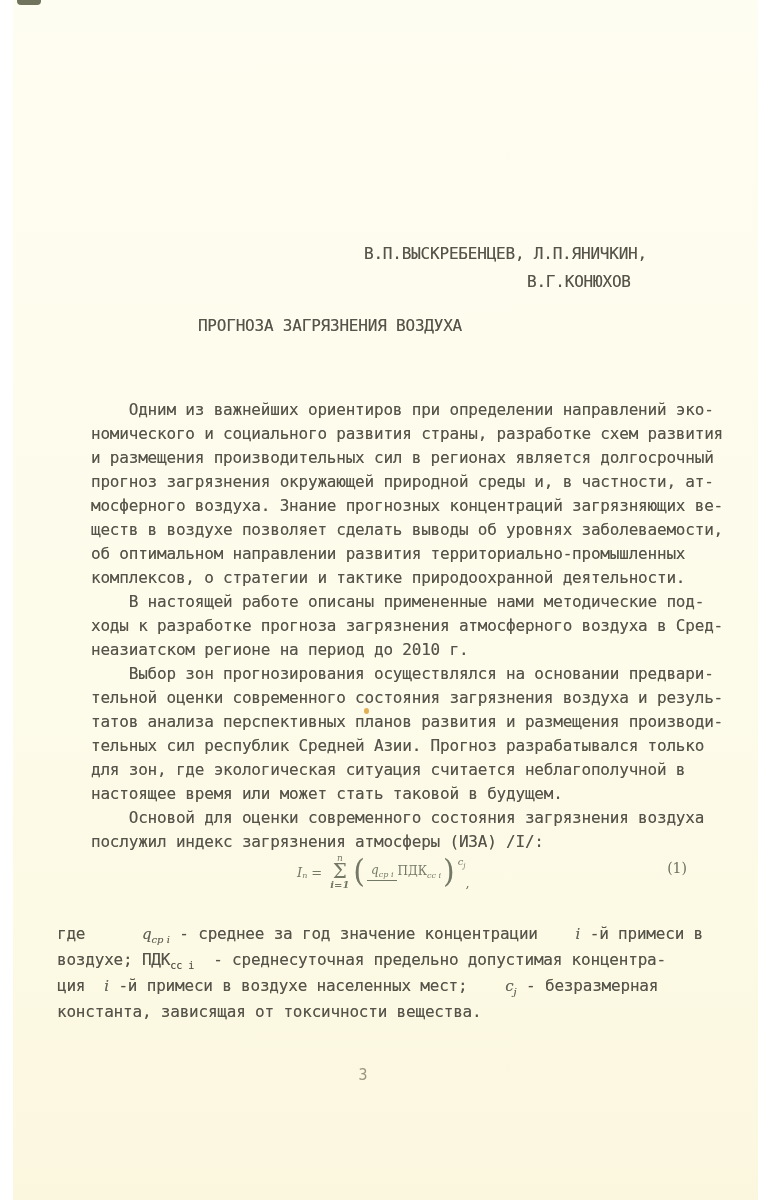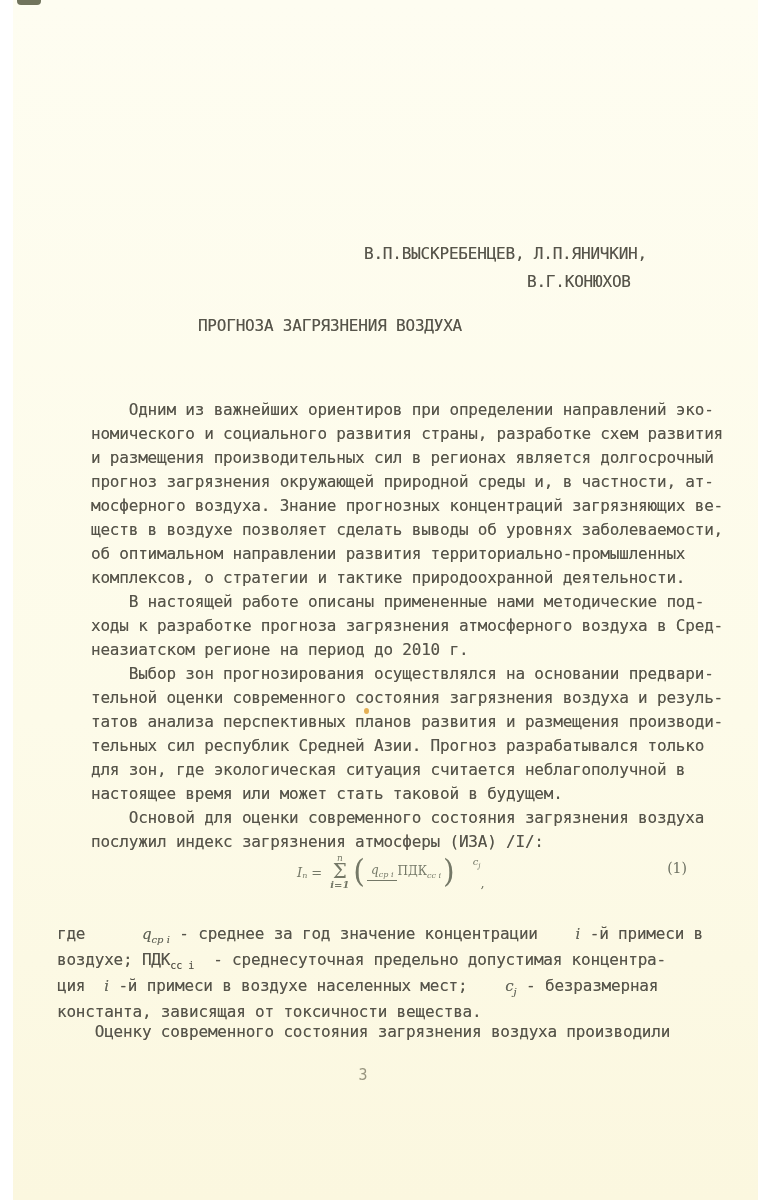--- a/index.html
+++ b/index.html
@@ -33,21 +33,21 @@
   .f-eq{margin:0 4px;}
   .f-sub{font-size:8px;letter-spacing:0;}
   .f-sum{display:inline-flex;flex-direction:column;align-items:center;line-height:1;margin:0 4px;}
   .f-sum-top{font-size:9px;}
   .f-sigma{font-size:20px;line-height:.85;}
   .f-sum-bot{font-size:10px;font-weight:bold;}
   .f-paren{font-size:30px;font-weight:300;line-height:1;transform:scaleY(1.05);}
   .f-frac{display:inline-flex;flex-direction:row;align-items:center;margin:0 2px;}
   .f-num{font-size:12px;border-bottom:1px solid #747867;padding:0 4px 1px;}
   .f-den{font-size:12px;padding-top:1px;}
-  .f-exp{font-size:10px;margin-top:-18px;margin-left:18px;}
+  .f-exp{font-size:10px;margin-top:-18px;margin-left:3px;}
   .f-expsub{font-size:7px;}
   .f-comma{align-self:flex-end;margin-bottom:8px;}
   .f-label{position:absolute;right:0;top:14px;font-style:normal;font-size:14px;color:#6b6f60;}
 
   .where{position:absolute;left:57px;top:921px;width:680px;font-size:16px;letter-spacing:-.2px;}
   .where-line{white-space:pre;height:26px;line-height:26px;}
   .seg-txt{}
   .seg-hand{font-family:"DejaVu Serif",serif;font-style:italic;font-size:15px;color:#63665a;letter-spacing:0;}
   sub.seg-sub{font-size:10px;letter-spacing:0;}
   sub.seg-handsub{font-family:"DejaVu Serif",serif;font-style:italic;font-size:10px;color:#63665a;letter-spacing:0;}
@@ -113,16 +113,15 @@
     <span class="f-label">(1)</span>
   </div>
 
   <div class="where">
     <div class="where-line"><span class="seg-txt">где      </span><span class="seg-hand">q</span><sub class="seg-handsub">ср i</sub><span class="seg-txt"> - среднее за год значение концентрации    </span><span class="seg-hand">i</span><span class="seg-txt"> -й примеси в</span></div>
     <div class="where-line"><span class="seg-txt">воздухе; ПДК</span><sub class="seg-sub">сс i</sub><span class="seg-txt">  - среднесуточная предельно допустимая концентра-</span></div>
     <div class="where-line"><span class="seg-txt">ция  </span><span class="seg-hand">i</span><span class="seg-txt"> -й примеси в воздухе населенных мест;    </span><span class="seg-hand">c</span><sub class="seg-handsub">j</sub><span class="seg-txt"> - безразмерная</span></div>
     <div class="where-line"><span class="seg-txt">константа, зависящая от токсичности вещества.</span></div>
   </div>
 
-  <div class="closing">    Оценку современного состояния загрязнения воздуха производили</div>
 
   <div class="pageno">3</div>
 </div>
 
 </body></html>

